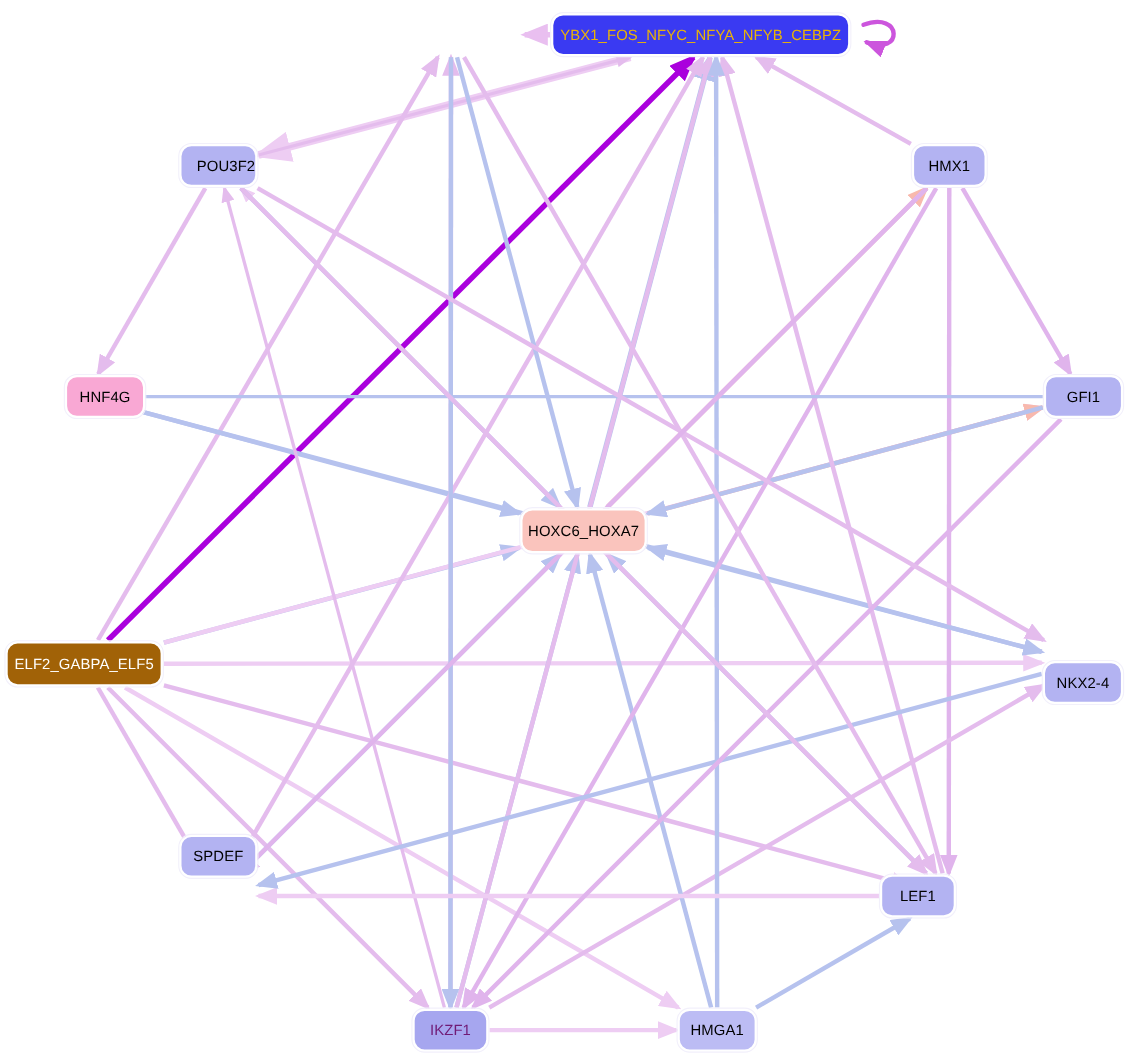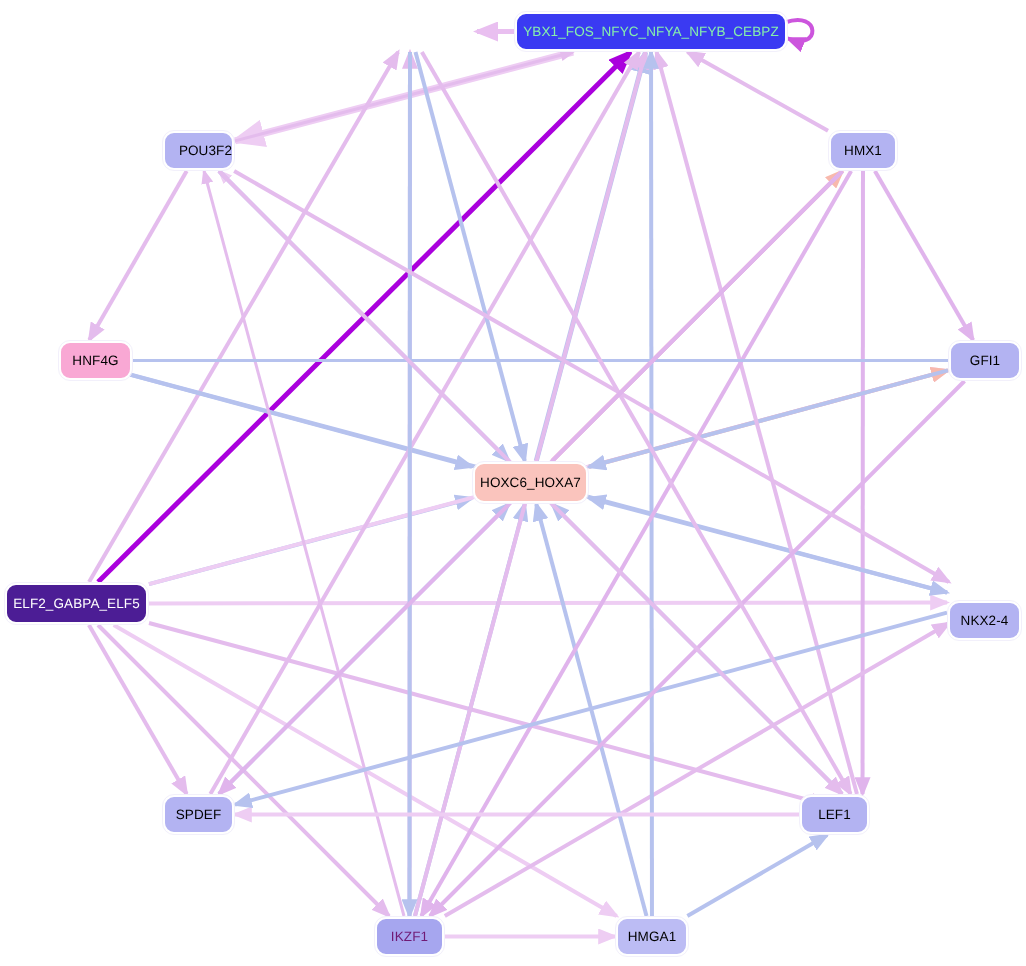--- a/index.html
+++ b/index.html
@@ -252,45 +252,45 @@
       <line x1="687.37" y1="916.00" x2="827.13" y2="835.00" stroke="#b6c2ee" stroke-width="4" stroke-linecap="butt" marker-end="url(#ah43)"></line>
       <line x1="964.52" y1="381.00" x2="429.98" y2="916.00" stroke="#e0b4ec" stroke-width="4" stroke-linecap="butt" marker-end="url(#ah44)"></line>
       <line x1="115.00" y1="360.50" x2="948.00" y2="360.50" stroke="#b6c2ee" stroke-width="3" stroke-linecap="butt"></line>
       <line x1="421.85" y1="52.00" x2="850.65" y2="794.00" stroke="#e4bced" stroke-width="4" stroke-linecap="butt" marker-end="url(#ah45)"></line>
       <line x1="219.00" y1="171.00" x2="842.00" y2="794.00" stroke="#e4bced" stroke-width="4" stroke-linecap="butt" marker-end="url(#ah46)"></line>
       <line x1="234.15" y1="171.00" x2="948.85" y2="582.00" stroke="#e4bced" stroke-width="4" stroke-linecap="butt" marker-end="url(#ah47)"></line>
       <line x1="842.48" y1="171.00" x2="219.02" y2="794.00" stroke="#e0b4ec" stroke-width="4" stroke-linecap="butt" marker-end="url(#ah48)"></line>
       <line x1="842.47" y1="171.00" x2="552.03" y2="461.00" stroke="#e0b4ec" stroke-width="4" stroke-linecap="butt"></line>
     </svg>
   <div id="node-layer">
-      <div class="node" style="left: 515px; top: 12px; width: 272px; height: 39px; background: rgb(58, 58, 242); color: #86efac;">
+      <div class="node" style="left: 501px; top: 12px; width: 272px; height: 39px; background: rgb(58, 58, 242); color: #eab308;">
         <span class="node-label">YBX1_FOS_NFYC_NFYA_NFYB_CEBPZ</span>
       </div>
       <div class="node" style="left: 163px; top: 131px; width: 71px; height: 39px; background: rgb(179, 179, 242); color: rgb(0, 0, 0); justify-content: flex-end;">
         <span class="node-label">POU3F2</span>
       </div>
       <div class="node" style="left: 829px; top: 131px; width: 68px; height: 39px; background: rgb(179, 179, 242); color: rgb(0, 0, 0);">
         <span class="node-label">HMX1</span>
       </div>
       <div class="node" style="left: 59px; top: 341px; width: 73px; height: 39px; background: #f9a8d4; color: rgb(0, 0, 0);">
         <span class="node-label">HNF4G</span>
       </div>
       <div class="node" style="left: 949px; top: 341px; width: 72px; height: 39px; background: rgb(179, 179, 242); color: rgb(0, 0, 0);">
         <span class="node-label">GFI1</span>
       </div>
       <div class="node" style="left: 473px; top: 462px; width: 115px; height: 41px; background: rgb(250, 196, 189); color: rgb(0, 0, 0);">
         <span class="node-label">HOXC6_HOXA7</span>
       </div>
-      <div class="node" style="left: 5px; top: 583px; width: 143px; height: 41px; background: #4c1d95; color: rgb(255, 255, 255); align-items: center;">
+      <div class="node" style="left: 5px; top: 583px; width: 143px; height: 41px; background: #a16207; color: rgb(255, 255, 255); align-items: center;">
         <span class="node-label">ELF2_GABPA_ELF5</span>
       </div>
       <div class="node" style="left: 948px; top: 601px; width: 73px; height: 39px; background: rgb(179, 179, 242); color: rgb(0, 0, 0);">
         <span class="node-label">NKX2-4</span>
       </div>
-      <div class="node" style="left: 163px; top: 795px; width: 71px; height: 39px; background: rgb(179, 179, 242); color: rgb(0, 0, 0); text-align: center;">
+      <div class="node" style="left: 163px; top: 759px; width: 71px; height: 39px; background: rgb(179, 179, 242); color: rgb(0, 0, 0); text-align: center;">
         <span class="node-label">SPDEF</span>
       </div>
       <div class="node" style="left: 800px; top: 795px; width: 69px; height: 39px; background: rgb(179, 179, 242); color: rgb(0, 0, 0);">
         <span class="node-label">LEF1</span>
       </div>
       <div class="node" style="left: 375px; top: 917px; width: 69px; height: 39px; background: rgb(166, 166, 239); color: #701a75;">
         <span class="node-label">IKZF1</span>
       </div>
       <div class="node" style="left: 616px; top: 917px; width: 72px; height: 39px; background: rgb(188, 188, 244); color: rgb(0, 0, 0);">
         <span class="node-label">HMGA1</span>

